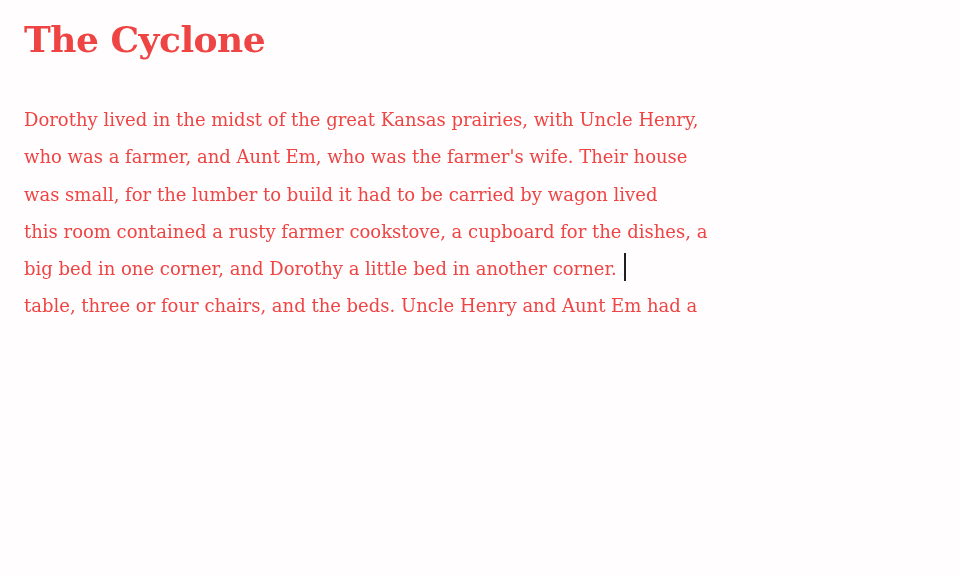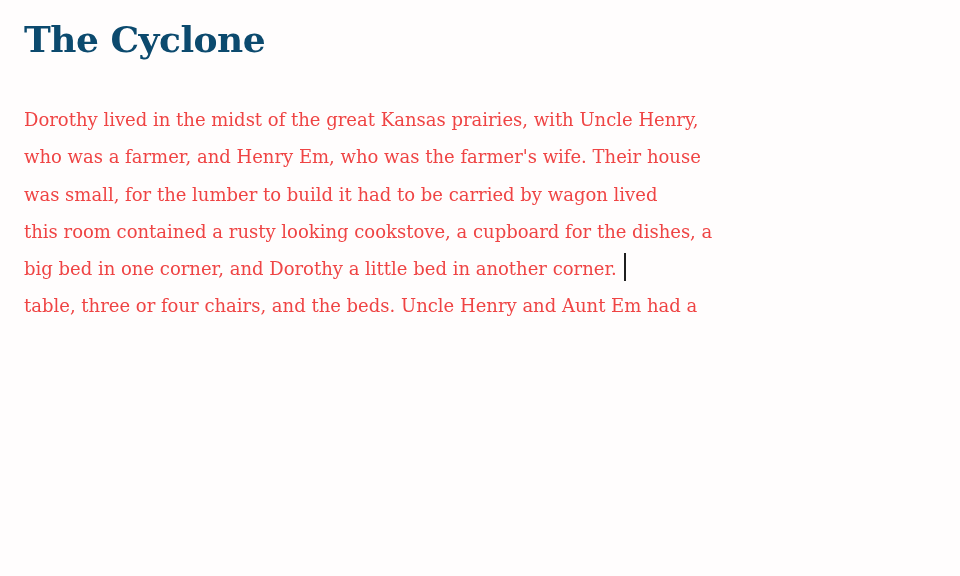--- a/index.html
+++ b/index.html
@@ -21,21 +21,21 @@
   .chapter-title {
     position: absolute;
     left: 24px;
     top: 16px;
     margin: 0;
     font-family: "DejaVu Serif", "Liberation Serif", serif;
     font-weight: 700;
     font-size: 36px;
     line-height: 46px;
     letter-spacing: -0.5px;
-    color: #0c4a6e;
+    color: #ef4444;
   }
   .paragraph {
     position: absolute;
     left: 24px;
     top: 101px;
     font-family: "DejaVu Serif", "Liberation Serif", serif;
     font-size: 18px;
     line-height: 37.3px;
     color: #ef4444;
     white-space: nowrap;
@@ -54,20 +54,20 @@
 </style>
 </head>
 <body>
 
 <main class="canvas">
 
   <h1 class="chapter-title">The Cyclone</h1>
 
   <div class="paragraph">
     <div class="line">Dorothy lived in the midst of the great Kansas prairies, with Uncle Henry,</div>
-    <div class="line">who was a farmer, and Henry Em, who was the farmer's wife. Their house</div>
+    <div class="line">who was a farmer, and Aunt Em, who was the farmer's wife. Their house</div>
     <div class="line">was small, for the lumber to build it had to be carried by wagon lived</div>
-    <div class="line">this room contained a rusty looking cookstove, a cupboard for the dishes, a</div>
+    <div class="line">this room contained a rusty farmer cookstove, a cupboard for the dishes, a</div>
     <div class="line"><span>big bed in one corner, and Dorothy a little bed in another corner.</span><span class="caret"></span></div>
     <div class="line">table, three or four chairs, and the beds. Uncle Henry and Aunt Em had a</div>
   </div>
 
 </main>
 
 </body></html>

